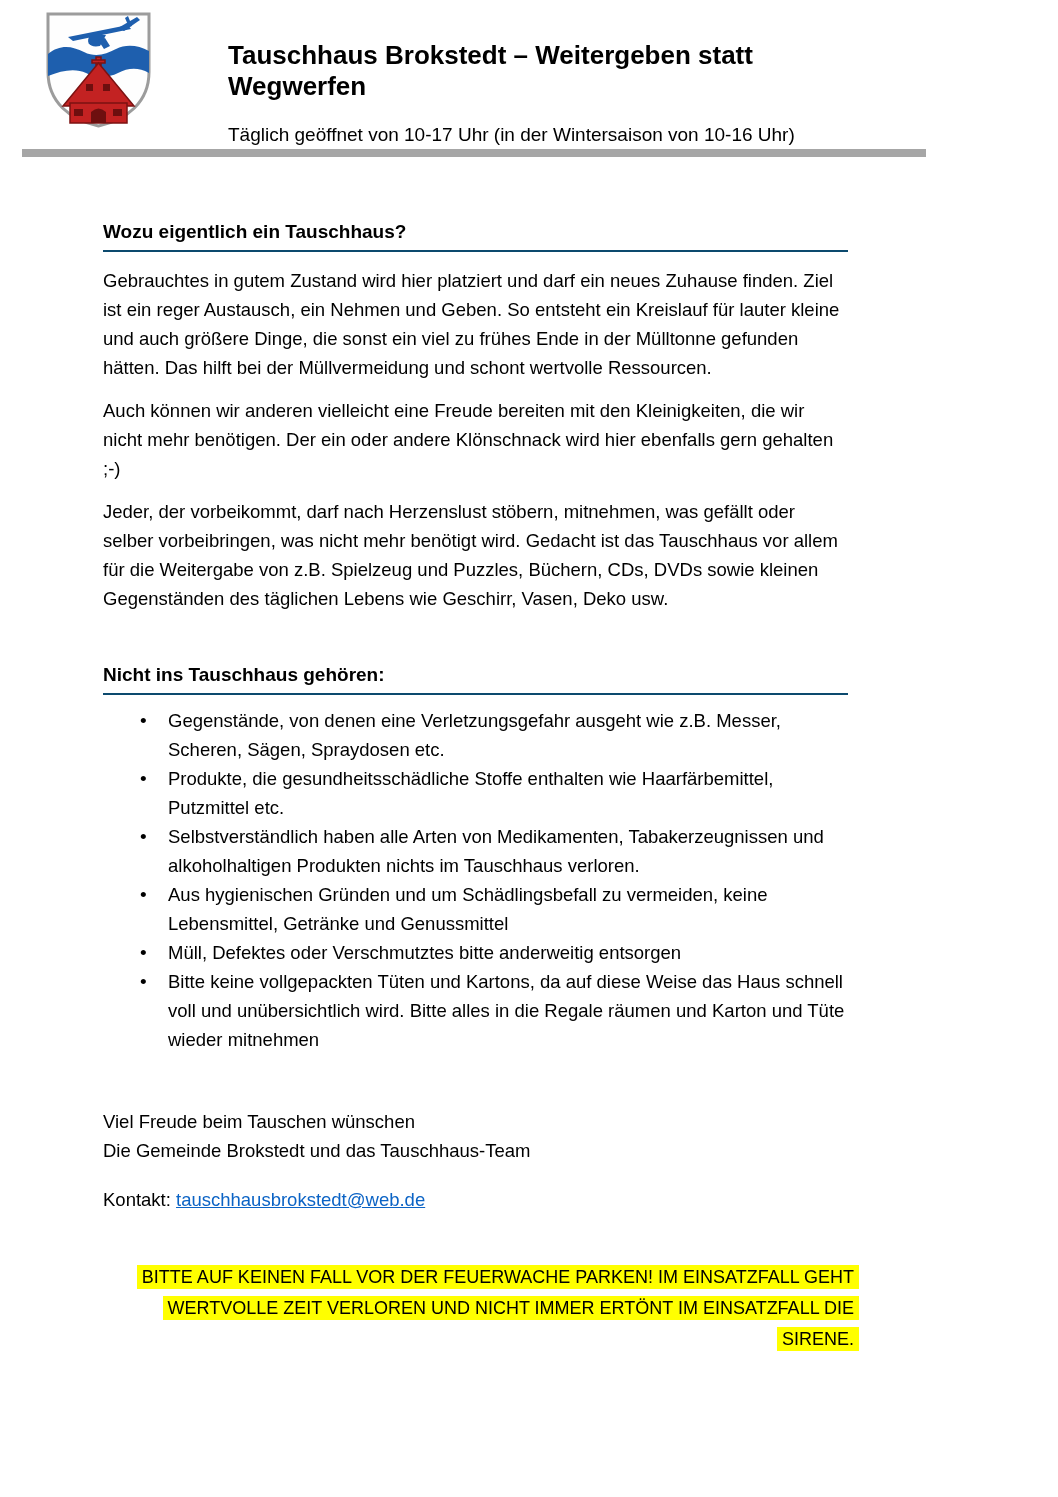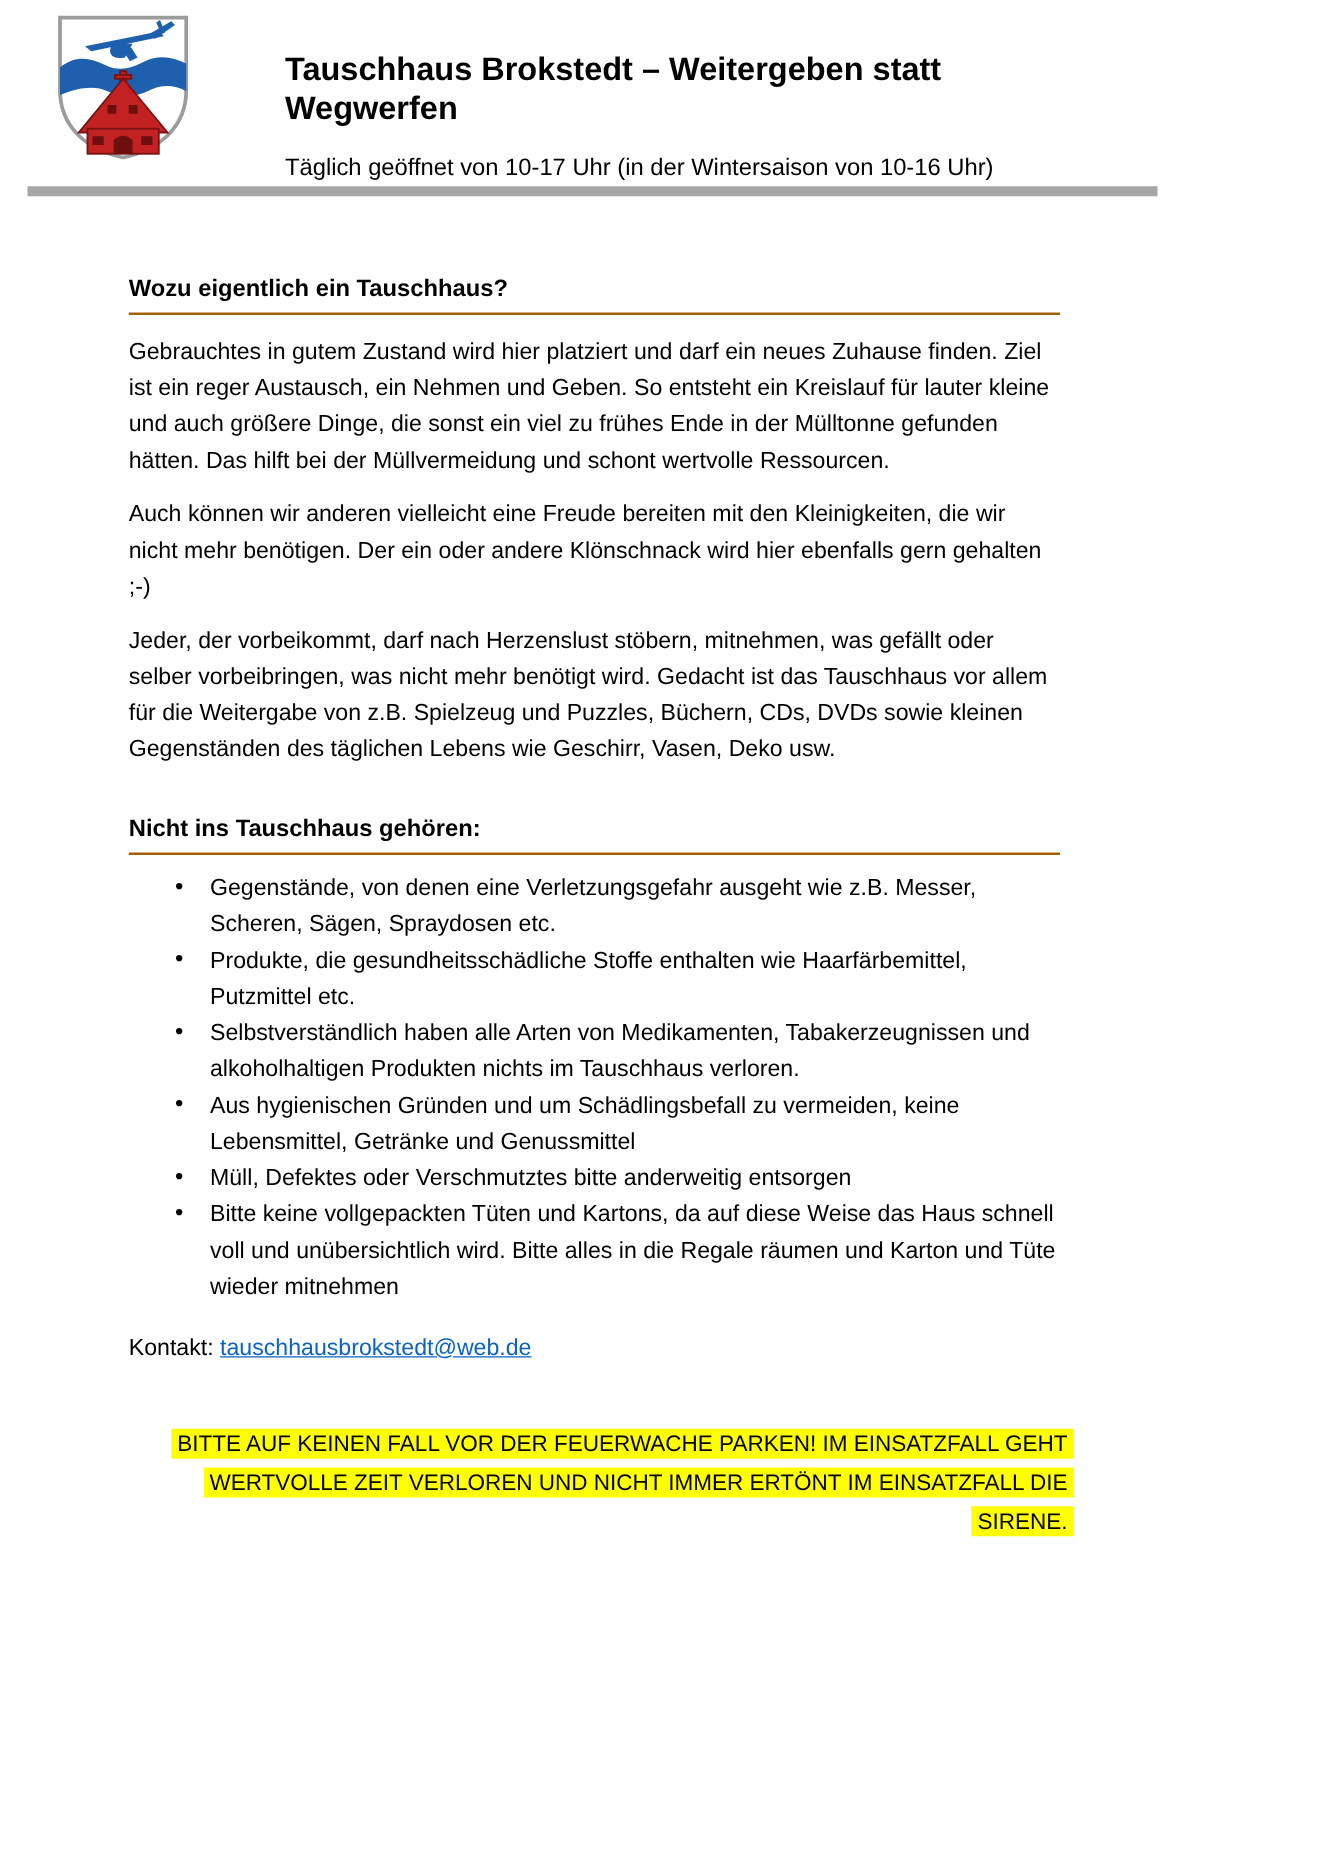--- a/index.html
+++ b/index.html
@@ -30,25 +30,25 @@
   .header-text{margin-left:71px;flex:1;}
   .doc-title{font-size:26px;line-height:31px;font-weight:bold;margin:30px 0 0 0;}
   .doc-subtitle{font-size:19px;line-height:24px;margin:21px 0 0 0;}
 
   .divider{height:8px;background:var(--divider,#a6a6a6);margin:0 22px;}
 
   
   main{padding:0 100px 0 103px;}
   h2.sec{
     font-size:19px;line-height:23px;font-weight:bold;margin:0;
-    padding-bottom:7px;border-bottom:2px solid #a16207;
+    padding-bottom:7px;border-bottom:2px solid #0c4a6e;
   }
   .sec-why h2.sec{margin-top:63px;}
   .sec-how h2.sec{margin-top:51px;}
-  .sec-not h2.sec{margin-top:39px;}
+  .sec-not h2.sec{margin-top:50px;}
   main p{margin:14px 0 0 0;}
 
   ul.not-list{list-style:none;margin:11px 0 0 0;padding:0 0 0 65px;}
   ul.not-list li{position:relative;margin:0;}
   ul.not-list li::before{
     content:"\2022";position:absolute;left:-28px;top:0;
     font-size:19px;
   }
   mark.hl{background:var(--highlight,#ffff00);color:inherit;padding:1px 0;}
 
@@ -125,20 +125,24 @@
       <ul class="not-list">
         <li>Gegenstände, von denen eine Verletzungsgefahr ausgeht wie z.B. Messer, Scheren, Sägen, Spraydosen etc.</li>
         <li>Produkte, die gesundheitsschädliche Stoffe enthalten wie Haarfärbemittel, Putzmittel etc.</li>
         <li>Selbstverständlich haben alle Arten von Medikamenten, Tabakerzeugnissen und alkoholhaltigen Produkten nichts im Tauschhaus verloren.</li>
         <li>Aus hygienischen Gründen und um Schädlingsbefall zu vermeiden, keine Lebensmittel, Getränke und Genussmittel</li>
         <li>Müll, Defektes oder Verschmutztes bitte anderweitig entsorgen</li>
         <li>Bitte keine vollgepackten Tüten und Kartons, da auf diese Weise das Haus schnell voll und unübersichtlich wird. Bitte alles in die Regale räumen und Karton und Tüte wieder mitnehmen</li>
       </ul>
     </section>
 
+    <div class="closing">
+      <p>Viel Freude beim Tauschen wünschen</p>
+      <p>Die Gemeinde Brokstedt und das Tauschhaus-Team</p>
+    </div>
 
     <p class="contact"><span>Kontakt:</span> <a class="email" href="#">tauschhausbrokstedt@web.de</a></p>
 
   </main>
 
   <div class="warning">
     <mark class="hl">BITTE AUF KEINEN FALL VOR DER FEUERWACHE PARKEN! IM EINSATZFALL GEHT WERTVOLLE ZEIT VERLOREN UND NICHT IMMER ERTÖNT IM EINSATZFALL DIE SIRENE.</mark>
   </div>
 
 </div>

